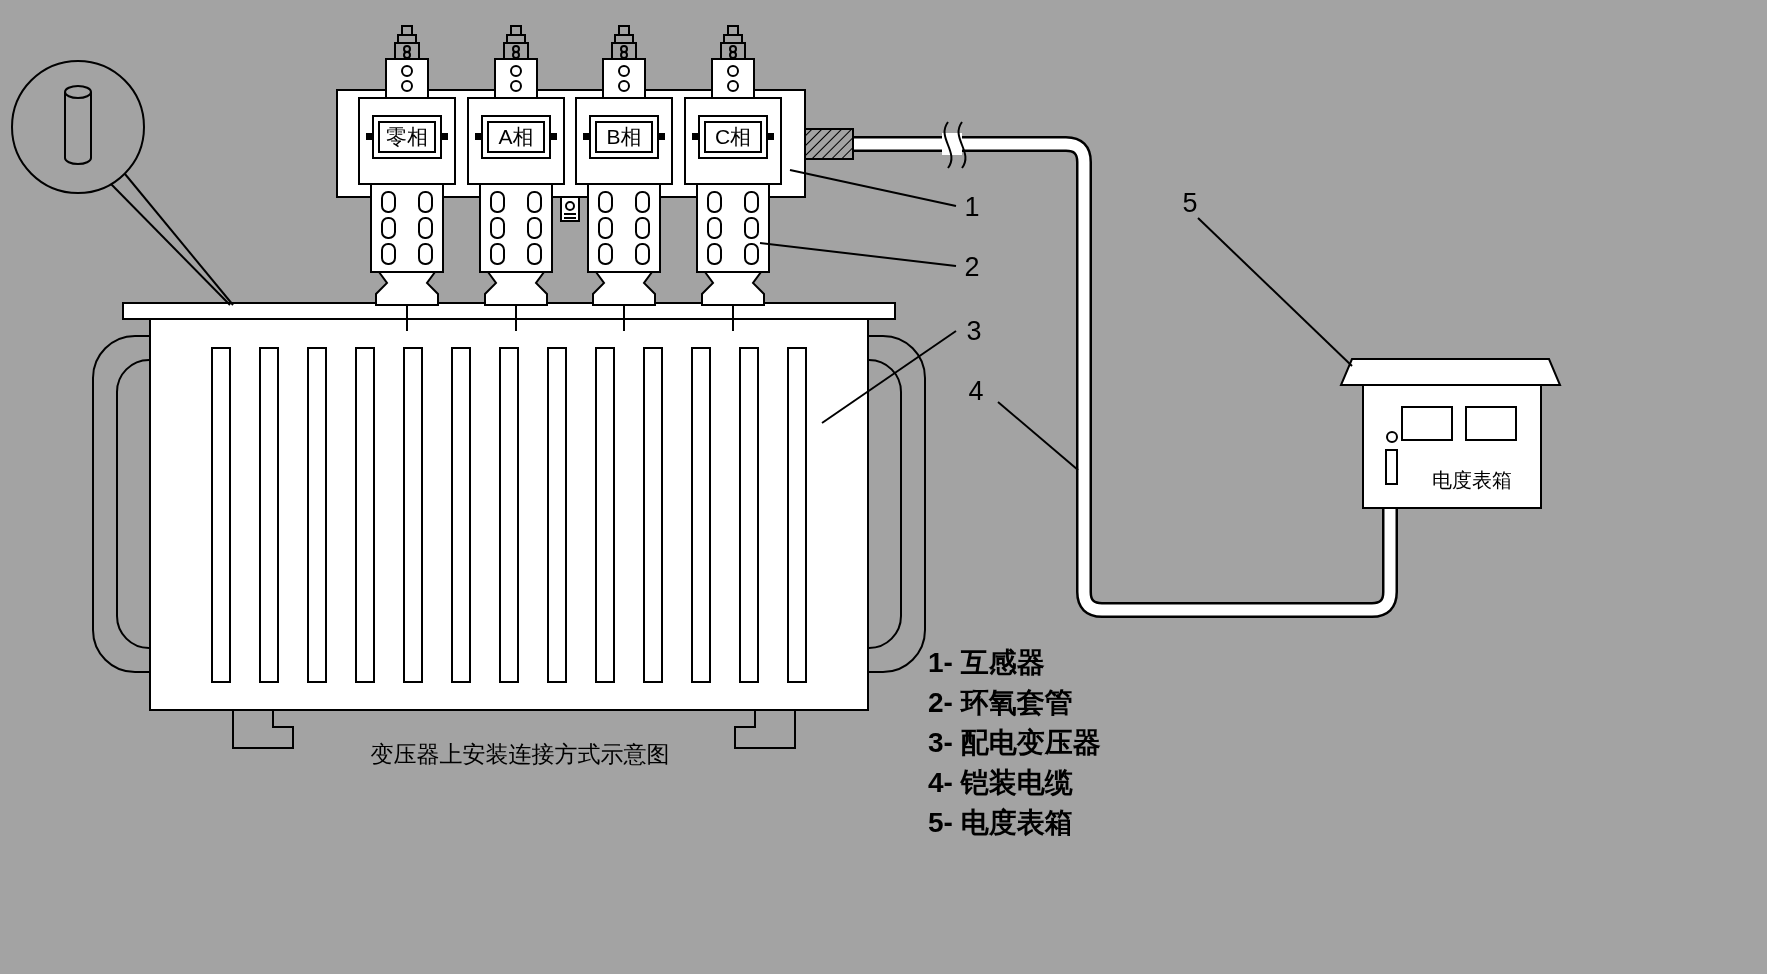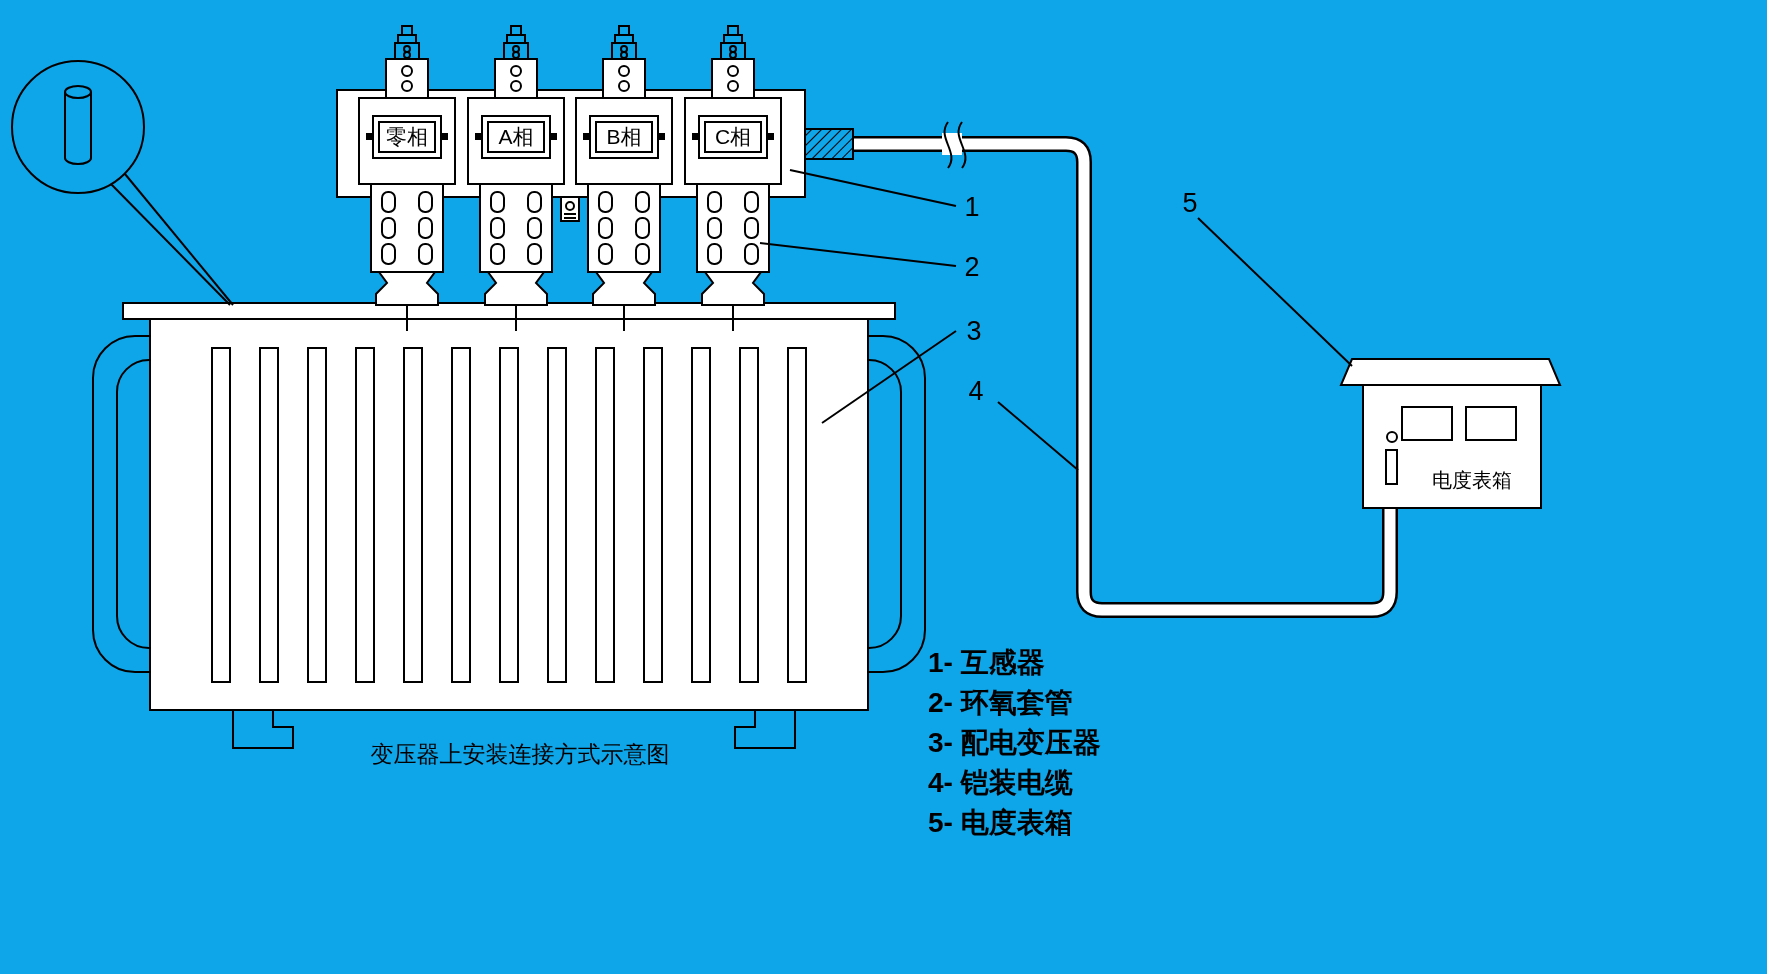--- a/index.html
+++ b/index.html
@@ -1,16 +1,16 @@
 <!DOCTYPE html>
 <html><head>
 <meta charset="utf-8">
 <style>
   html,body{margin:0;padding:0;background:#fff;}
-  #stage{position:relative;width:1767px;height:974px;background:#0ea5e9;overflow:hidden;
+  #stage{position:relative;width:1767px;height:974px;background:#a3a3a3;overflow:hidden;
          font-family:"Liberation Sans", sans-serif;}
   svg{display:block;}
   .ln{fill:none;stroke:#000;stroke-width:2;}
   .wf{fill:#ffffff;stroke:#000;stroke-width:2;}
   .blk{fill:#000;stroke:none;}
   text{fill:#000;font-family:"Liberation Sans", sans-serif;}
   .plate-label{font-size:21px;text-anchor:middle;}
   .num-label{font-size:27px;text-anchor:middle;}
   .legend-text{font-size:28px;font-weight:600;}
   .caption-text{font-size:23px;text-anchor:middle;}

